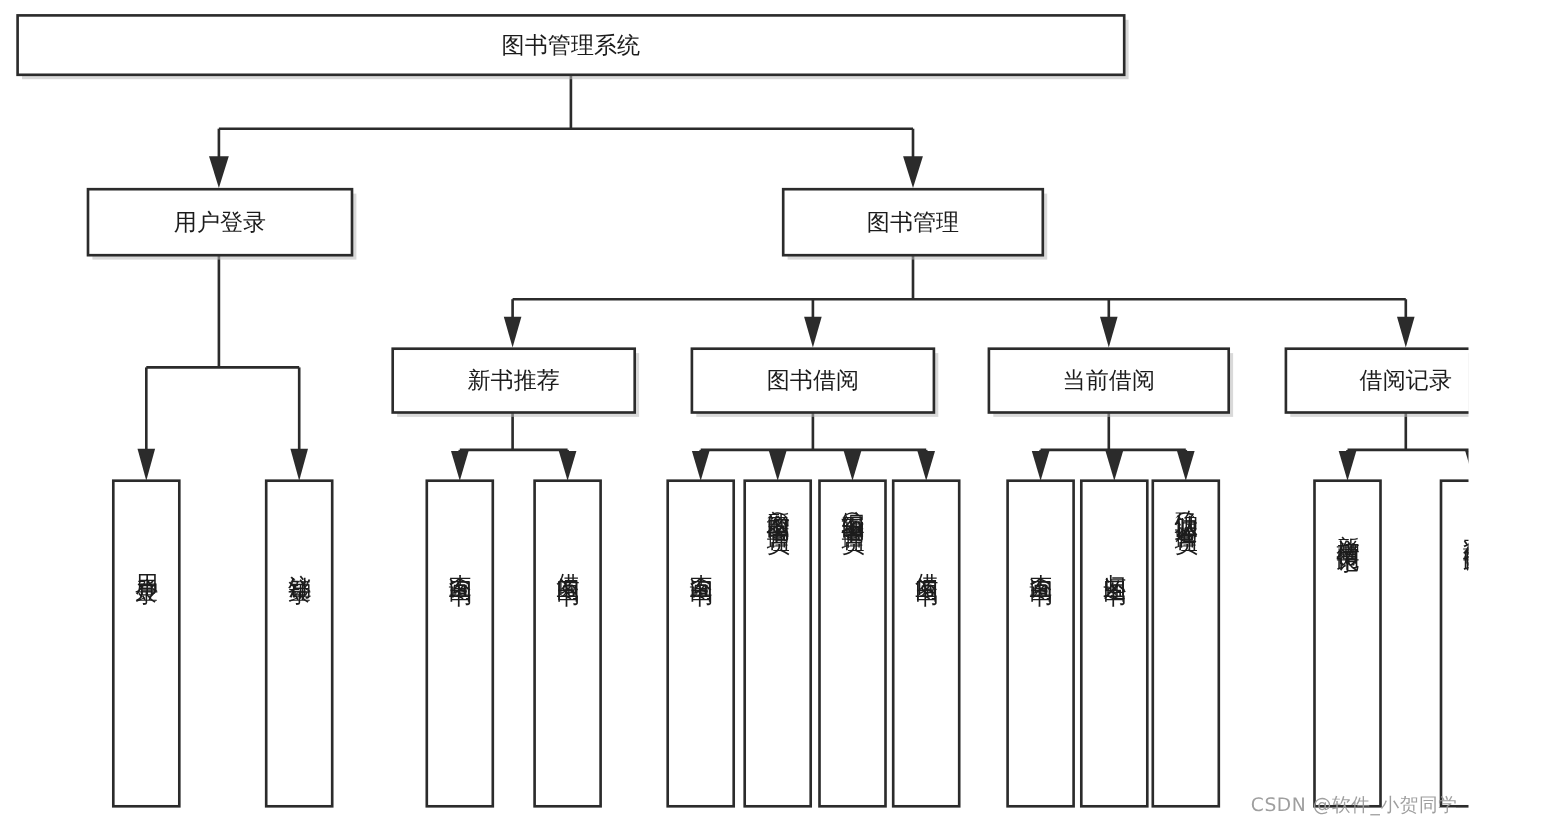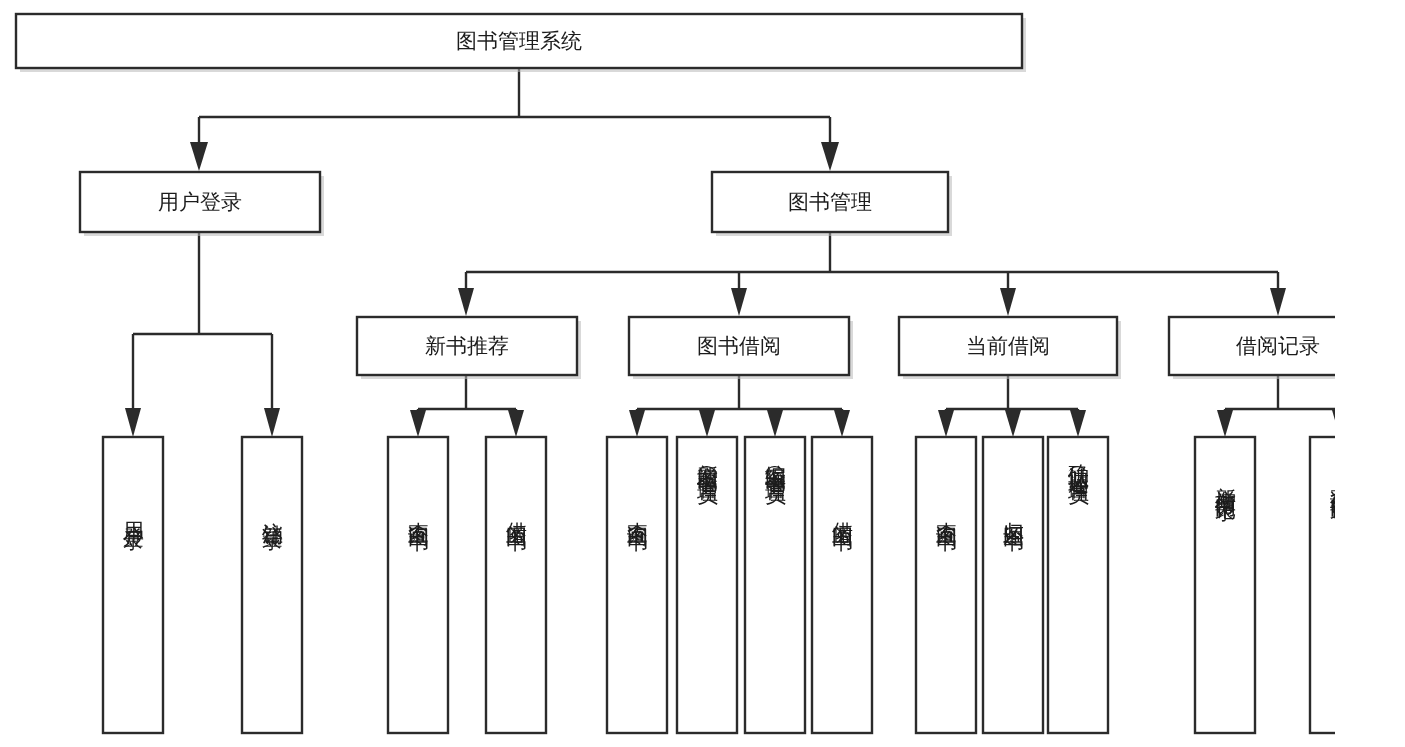--- a/index.html
+++ b/index.html
@@ -247,14 +247,15 @@
   </div>
 
   <div class="vlabel-wrap" style="left:1195px; top:470px; width:60px; height:263px;">
     <span class="vlabel-text">新增借阅记录</span>
   </div>
 
   <div class="vlabel-wrap" style="left:1310px; top:470px; width:60px; height:263px;">
     <span class="vlabel-text">查询借阅记录</span>
   </div>
 
+  <div class="watermark">CSDN @软件_小贺同学</div>
 
 </div>
 
 </body></html>

